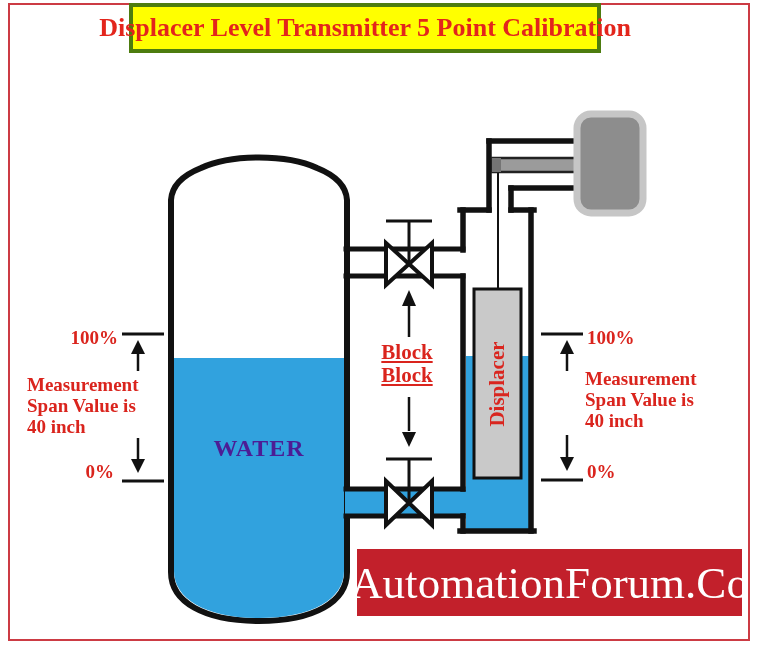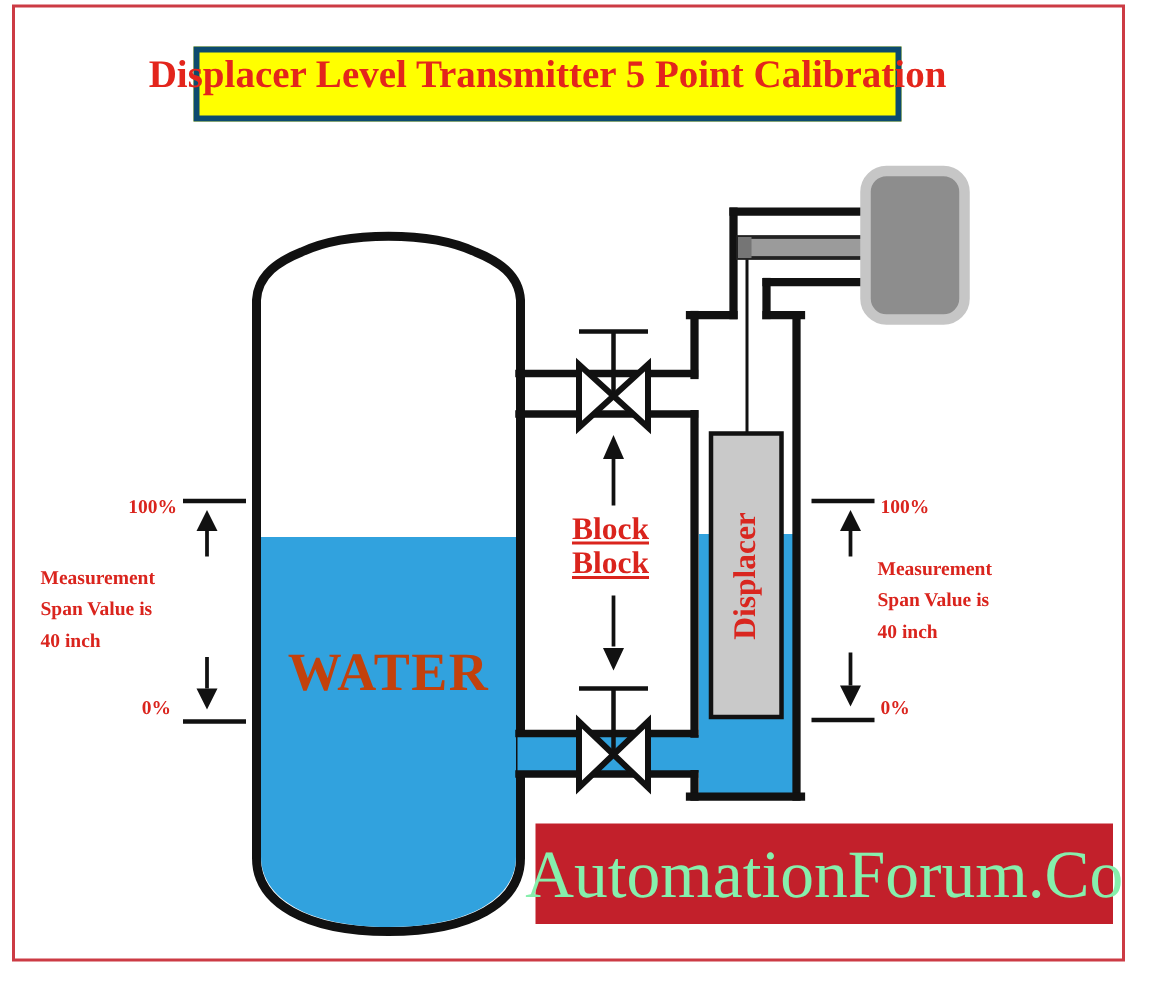--- a/index.html
+++ b/index.html
@@ -7,34 +7,34 @@
     position:relative;width:768px;height:657px;background:#ffffff;
     font-family:"Liberation Serif", serif;overflow:hidden;
   }
   #frame{
     position:absolute;left:8px;top:3px;width:738px;height:634px;
     border:2px solid #cc3b44;background:transparent;pointer-events:none;
   }
   svg.diagram{position:absolute;left:0;top:0;}
   .red-label{
     position:absolute;color:#da241d;font-weight:bold;
-    font-family:"Liberation Serif", serif;line-height:21px;font-size:13px;
+    font-family:"Liberation Serif", serif;line-height:21px;font-size:19px;
   }
   #title-banner{
-    position:absolute;left:129px;top:31px;width:472px;height:50px;
-    background:#ffff00;border:4px solid #0c4a6e;box-sizing:border-box;
-    display:flex;align-items:flex-start;justify-content:center;
+    position:absolute;left:129px;top:3px;width:472px;height:50px;
+    background:#ffff00;border:4px solid #4d7c0f;box-sizing:border-box;
+    display:flex;align-items:center;justify-content:center;
   }
   #title-banner .title-text{
     color:#e3251c;font-weight:bold;font-size:26px;white-space:nowrap;
     font-family:"Liberation Serif", serif;letter-spacing:0px;
   }
   #water-label{
     position:absolute;left:259px;top:448px;transform:translate(-50%,-50%);
-    color:#c2410c;font-weight:bold;font-size:36px;letter-spacing:1px;
+    color:#4c1d95;font-weight:bold;font-size:24px;letter-spacing:1px;
   }
   #block-valves-label{
     position:absolute;left:407px;top:341px;transform:translateX(-50%);
     text-align:center;color:#da241d;font-weight:bold;font-size:21px;line-height:23px;text-decoration:underline;
   }
   #displacer-label{
     position:absolute;left:497px;top:384px;
     transform:translate(-50%,-50%) rotate(-90deg);
     color:#d9261f;font-weight:bold;font-size:21px;white-space:nowrap;
   }
@@ -44,21 +44,21 @@
   #left-0{left:54px;width:60px;text-align:right;}
   #left-span{left:27px;top:374px;width:125px;text-align:left;}
   #right-100{left:587px;width:80px;text-align:left;}
   #right-0{left:587px;width:60px;text-align:left;}
   #right-span{left:585px;top:368px;width:135px;text-align:left;}
   #logo-banner{
     position:absolute;left:357px;top:549px;width:385px;height:67px;
     background:#c2202b;display:flex;align-items:center;justify-content:center;
   }
   #logo-banner .logo-text{
-    color:#86efac;font-size:45px;font-family:"Liberation Serif", serif;
+    color:#ffffff;font-size:45px;font-family:"Liberation Serif", serif;
     white-space:nowrap;font-weight:normal;
   }
 </style>
 </head>
 <body>
 
 <div id="stage">
 
   <div id="frame"></div>
 

